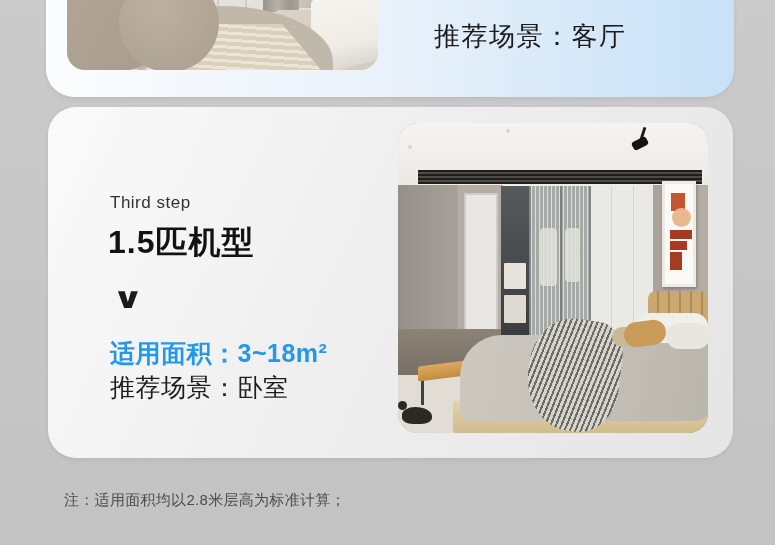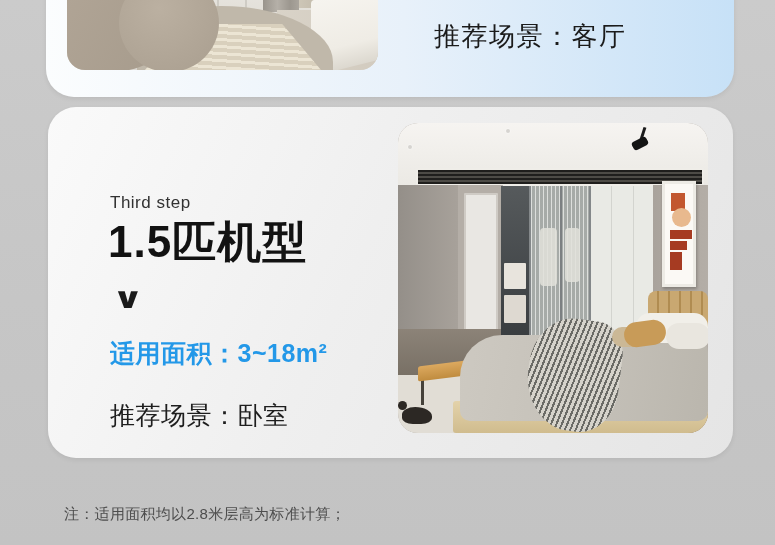--- a/index.html
+++ b/index.html
@@ -17,24 +17,24 @@
   .lp-curtain-beige{position:absolute;left:232px;top:0;width:30px;height:50px;background:linear-gradient(90deg,#cdc6b7,#bdb5a5);}
   .lp-floor{position:absolute;left:210px;top:52px;width:101px;height:60px;background:linear-gradient(100deg,#d9d3c8,#d2cbbf);}
   .lp-console{position:absolute;left:244px;top:34px;width:70px;height:76px;background:linear-gradient(180deg,#f6f4ef,#efece5 70%,#dcd8cf);transform:skewY(-14deg);border-radius:3px;}
   .lp-rug{position:absolute;left:70px;top:48px;width:196px;height:64px;background:#c0b8aa;border-radius:90px 120px 0 0/48px 60px 0 0;}
   .lp-mat{position:absolute;left:78px;top:66px;width:176px;height:46px;background:repeating-linear-gradient(184deg,#ece5d4 0 3px,#d9d0bd 3px 7px);clip-path:polygon(22% 0,78% 0,100% 100%,0 100%);}
   .lp-sofa{position:absolute;left:-8px;top:-4px;width:128px;height:118px;background:linear-gradient(120deg,#b2a697,#a59a8b);border-radius:0 55% 60% 0/0 45% 55% 0;}
   .lp-sofa-arm{position:absolute;left:52px;top:16px;width:100px;height:98px;background:radial-gradient(circle at 40% 35%,#bbb0a1,#a99e8f);border-radius:50%;}
   
   .model-card{left:48px;top:107px;width:685px;height:351px;background:linear-gradient(115deg,#fafafa 0%,#efefef 45%,#e5e5e5 100%);}
   .step-label{position:absolute;left:62px;top:86px;font-size:17px;color:#323232;letter-spacing:.5px;text-align:center;}
-  .model-title{position:absolute;left:60px;top:110px;font-size:44px;line-height:50px;font-weight:900;color:#121212;letter-spacing:1px;white-space:nowrap;text-align:right;}
+  .model-title{position:absolute;left:60px;top:110px;font-size:32px;line-height:50px;font-weight:900;color:#121212;letter-spacing:1px;white-space:nowrap;text-align:right;}
   .chevron{position:absolute;left:64px;top:176px;font-size:29px;line-height:30px;font-weight:700;color:#1a1a1a;transform:scale(1.35,1.0);transform-origin:left center;}
   .area-label{position:absolute;left:62px;top:230px;font-size:25px;font-weight:800;color:#2398e8;letter-spacing:.5px;white-space:nowrap;}
-  .scene-label{position:absolute;left:62px;top:264px;font-size:25px;font-weight:400;color:#1e1e1e;letter-spacing:.5px;white-space:nowrap;margin-top:28px;}
+  .scene-label{position:absolute;left:62px;top:264px;font-size:25px;font-weight:400;color:#1e1e1e;letter-spacing:.5px;white-space:nowrap;}
   
   .bedroom-photo{position:absolute;left:350px;top:16px;width:310px;height:310px;border-radius:20px;overflow:hidden;background:#aba59e;}
   .bp-ceiling{position:absolute;left:0;top:0;width:310px;height:62px;background:linear-gradient(180deg,#f6f4f1,#ebe9e4);}
   .bp-dot{position:absolute;width:4px;height:4px;border-radius:50%;background:#d6d4d0;box-shadow:0 0 2px #fff;}
   .bp-track{position:absolute;left:243px;top:4px;width:3px;height:16px;background:#1c1c1c;transform:rotate(18deg);}
   .bp-spot{position:absolute;left:234px;top:16px;width:16px;height:9px;background:#141414;border-radius:3px;transform:rotate(-28deg);}
   .bp-vent{position:absolute;left:18px;top:45px;width:288px;height:18px;background:repeating-linear-gradient(180deg,#1f1e1c 0 2px,#4d4b46 2px 4px);border:2px solid #efede8;border-radius:2px;box-sizing:border-box;}
   .bp-left-wall{position:absolute;left:0;top:62px;width:62px;height:150px;background:linear-gradient(90deg,#948f89,#a8a29b);}
   .bp-hall-wall{position:absolute;left:60px;top:62px;width:45px;height:146px;background:#b4aea7;}
   .bp-door{position:absolute;left:66px;top:70px;width:34px;height:140px;background:#e9e7e3;border:2px solid #cfcbc5;box-sizing:border-box;border-radius:1px;}
@@ -58,21 +58,21 @@
   .bp-bench-seat{position:absolute;left:20px;top:240px;width:56px;height:15px;background:linear-gradient(180deg,#dca95f,#c08c3f);border-radius:2px;transform:skewY(-7deg);}
   .bp-bench-leg{position:absolute;width:3px;height:30px;background:#45413a;}
   .bp-bed-base{position:absolute;left:55px;top:278px;width:255px;height:32px;background:linear-gradient(180deg,#e3d2aa,#d0bc8e);border-radius:3px;}
   .bp-headboard{position:absolute;left:250px;top:168px;width:60px;height:36px;background:repeating-linear-gradient(90deg,#c9a871 0 9px,#b08c51 9px 11px);border-radius:8px 8px 0 0;}
   .bp-duvet{position:absolute;left:62px;top:212px;width:248px;height:86px;background:linear-gradient(100deg,#cdc9c1,#c4c0b8 55%,#bab6ad);border-radius:42px 18px 10px 10px;}
   .bp-throw{position:absolute;left:130px;top:196px;width:92px;height:112px;background:repeating-linear-gradient(105deg,#6b6b66 0 2px,#d6d3cb 2px 5px);border-radius:45% 30% 40% 50%;transform:rotate(7deg);}
   .bp-pillow{position:absolute;border-radius:14px;}
   .bp-bird{position:absolute;left:4px;top:284px;width:30px;height:17px;background:#2c2824;border-radius:55% 70% 45% 45%;}
   .bp-bird-head{position:absolute;left:0px;top:278px;width:9px;height:9px;background:#2c2824;border-radius:50%;}
   
-  .footnote{position:absolute;left:64px;top:500px;width:680px;font-size:15px;line-height:27px;color:#4d4d4d;letter-spacing:.3px;}
+  .footnote{position:absolute;left:64px;top:486px;width:680px;font-size:15px;line-height:27px;color:#4d4d4d;letter-spacing:.3px;}
   .footnote .indent{margin-left:34px;}
 </style>
 </head>
 <body>
 
 <div class="page">
 
   <div class="card top-card">
     <div class="living-photo">
       <div class="lp-window"></div>

